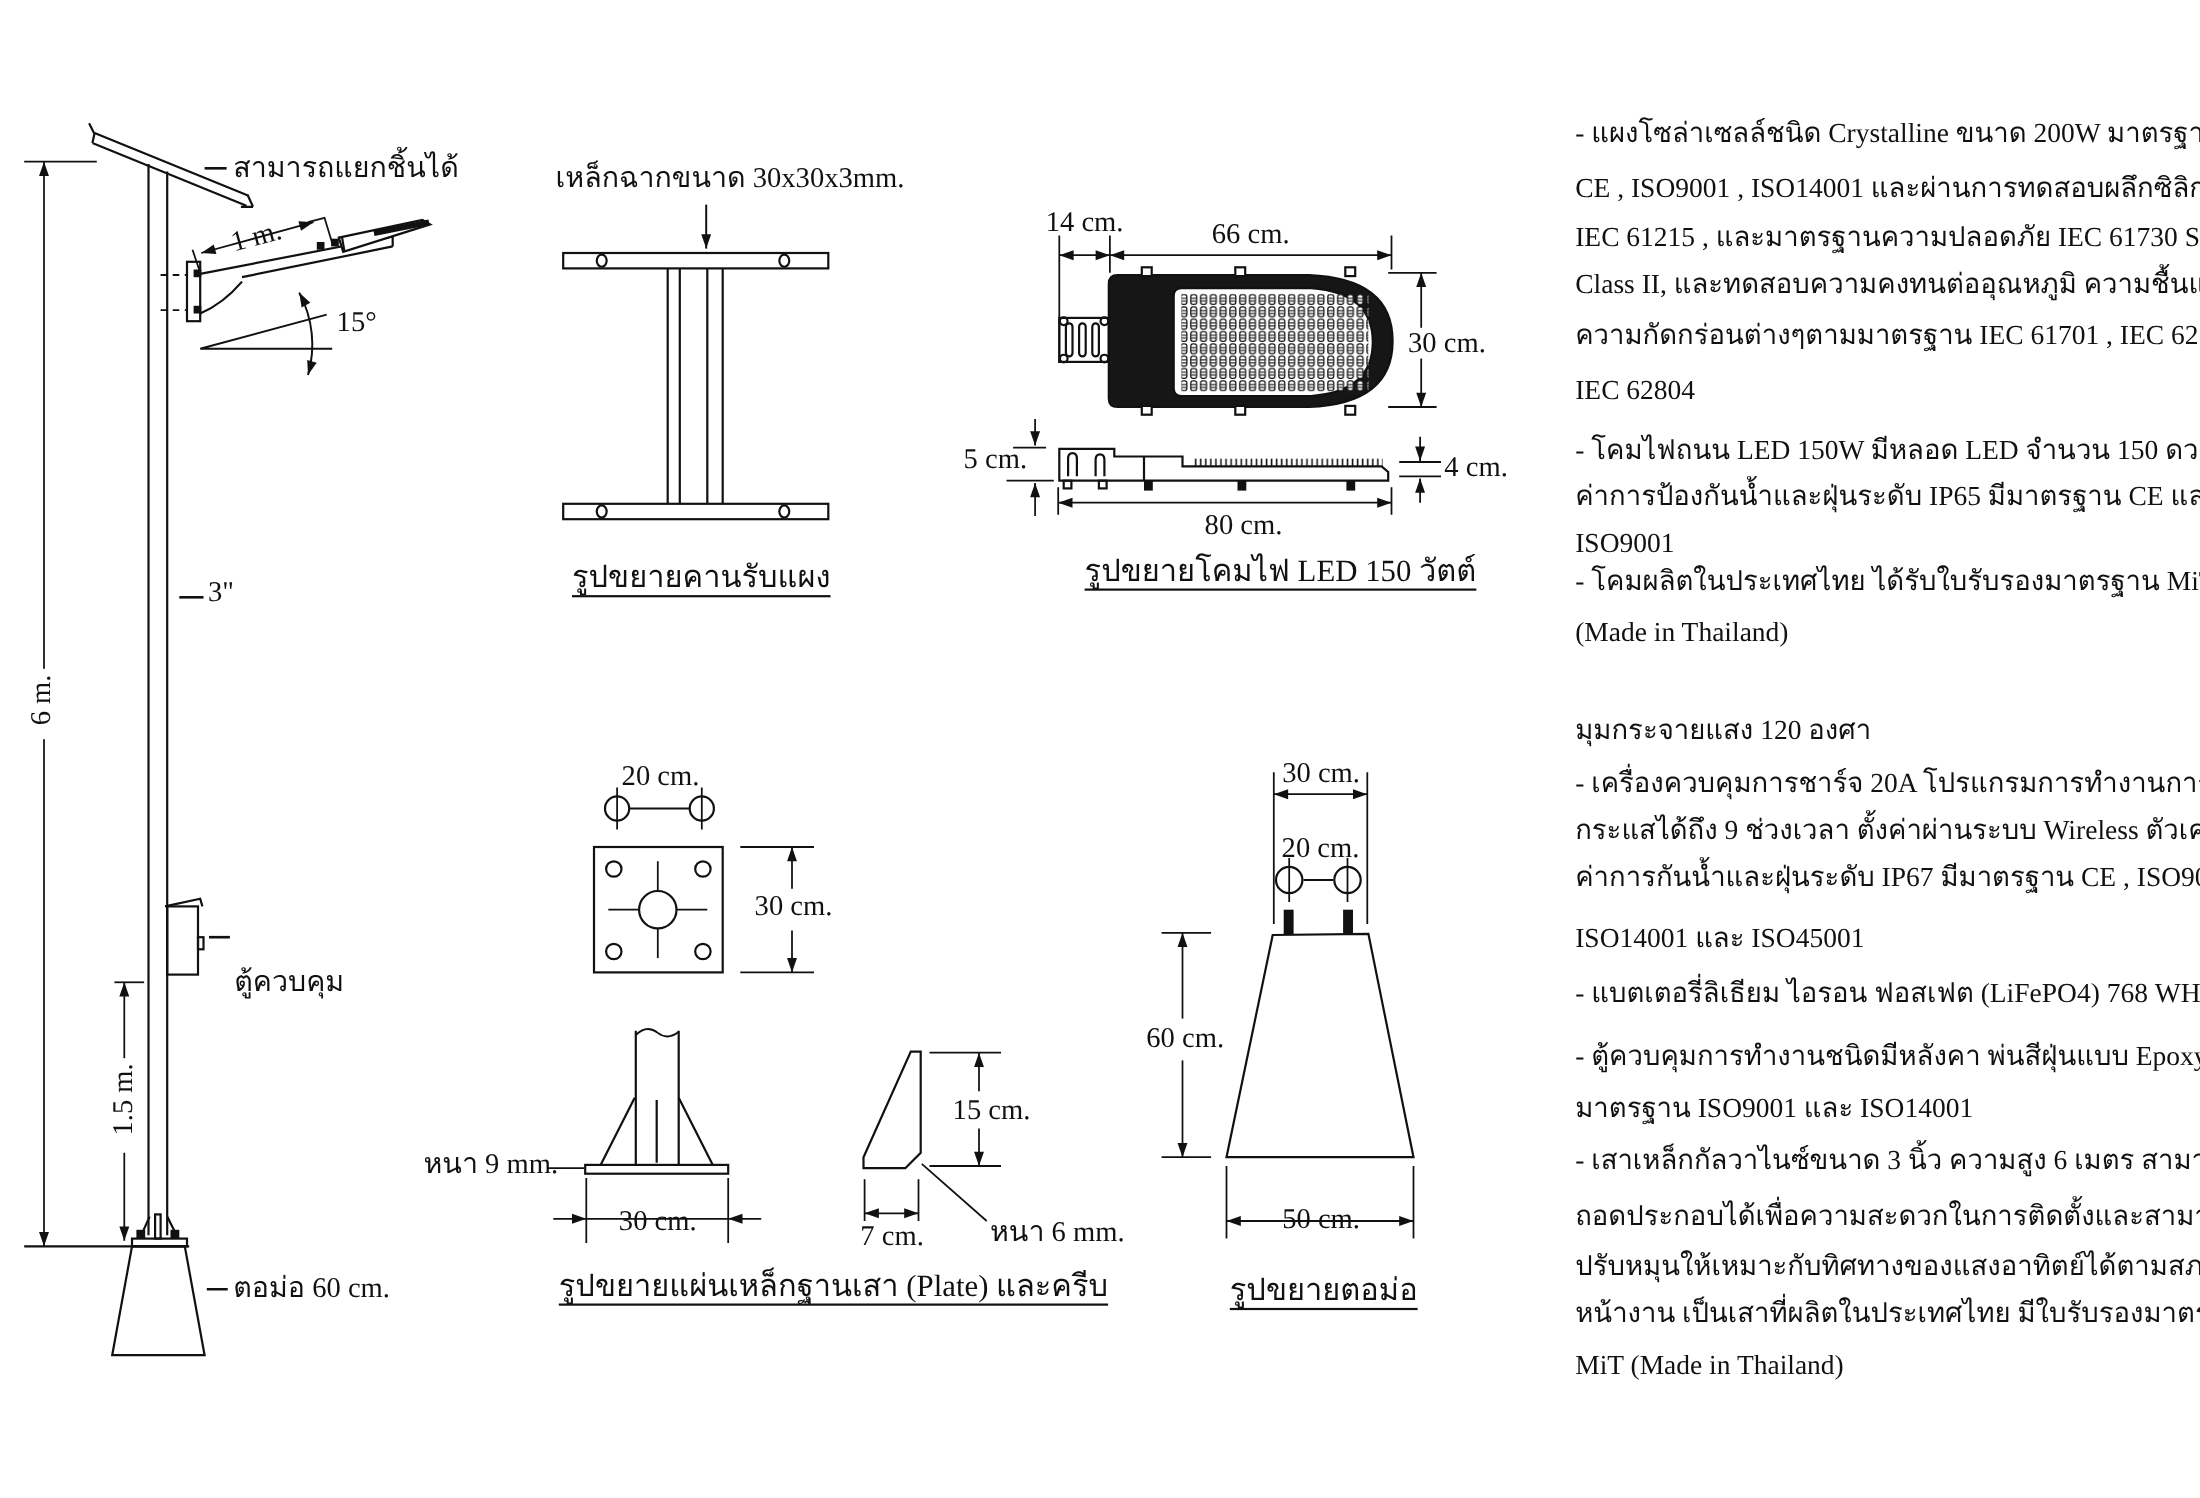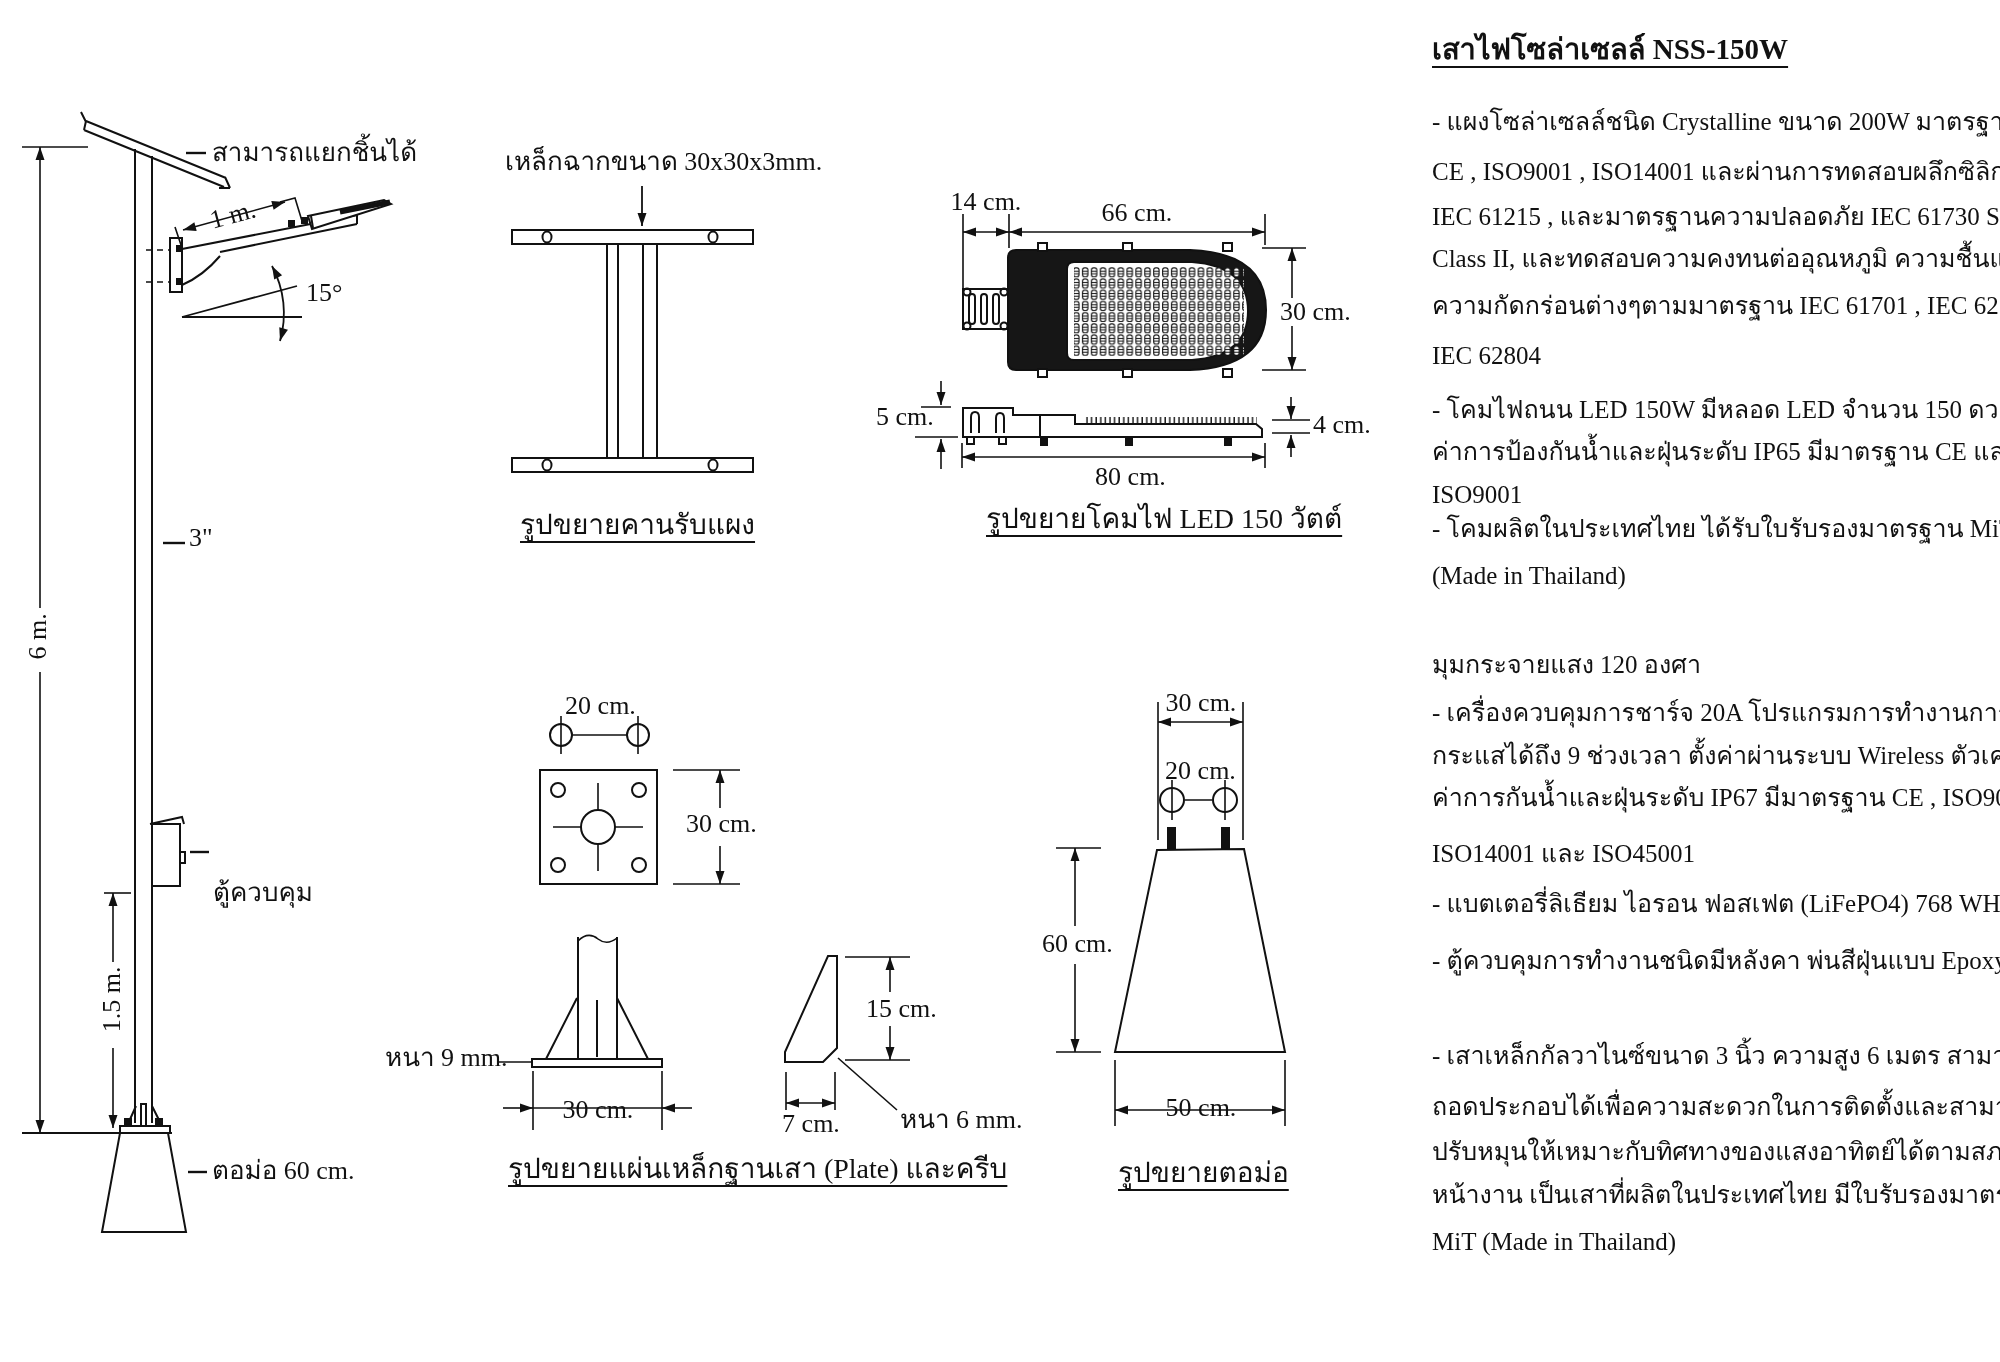--- a/index.html
+++ b/index.html
@@ -263,38 +263,38 @@
   <div class="lbl ctr" style="left:780px;top:1110px;width:62px;">7 cm.</div>
   <div class="lbl" style="left:900px;top:1106px;">หนา 6 mm.</div>
   <div class="caption ctr" style="left:508px;top:1146px;width:435px;text-align:center;">รูปขยายแผ่นเหล็กฐานเสา (Plate) และครีบ</div>
 
   <div class="lbl ctr" style="left:1158px;top:689px;width:86px;">30 cm.</div>
   <div class="lbl ctr" style="left:1163px;top:757px;width:75px;">20 cm.</div>
   <div class="lbl" style="left:1042px;top:930px;">60 cm.</div>
   <div class="lbl ctr" style="left:1156px;top:1094px;width:90px;">50 cm.</div>
   <div class="caption ctr" style="left:1118px;top:1150px;width:168px;">รูปขยายตอม่อ</div>
 
-  <div class="page-title">เสาไฟโซล่าเซลล์ NSS-150W</div>
   <div class="spec" style="top:106px">- แผงโซล่าเซลล์ชนิด Crystalline ขนาด 200W มาตรฐาน</div>
   <div class="spec" style="top:156px">CE , ISO9001 , ISO14001 และผ่านการทดสอบผลึกซิลิกอน</div>
   <div class="spec" style="top:201px">IEC 61215 , และมาตรฐานความปลอดภัย IEC 61730 Safety</div>
   <div class="spec" style="top:243px">Class II, และทดสอบความคงทนต่ออุณหภูมิ ความชื้นและค่า</div>
   <div class="spec" style="top:290px">ความกัดกร่อนต่างๆตามมาตรฐาน IEC 61701 , IEC 62716 ,</div>
   <div class="spec" style="top:340px">IEC 62804</div>
   <div class="spec" style="top:394px">- โคมไฟถนน LED 150W มีหลอด LED จำนวน 150 ดวง</div>
   <div class="spec" style="top:436px">ค่าการป้องกันน้ำและฝุ่นระดับ IP65 มีมาตรฐาน CE และ</div>
   <div class="spec" style="top:479px">ISO9001</div>
   <div class="spec" style="top:513px">- โคมผลิตในประเทศไทย ได้รับใบรับรองมาตรฐาน MiT</div>
   <div class="spec" style="top:560px">(Made in Thailand)</div>
   <div class="spec" style="top:649px">มุมกระจายแสง 120 องศา</div>
   <div class="spec" style="top:697px">- เครื่องควบคุมการชาร์จ 20A โปรแกรมการทำงานการจ่าย</div>
   <div class="spec" style="top:740px">กระแสได้ถึง 9 ช่วงเวลา ตั้งค่าผ่านระบบ Wireless ตัวเครื่องมี</div>
   <div class="spec" style="top:782px">ค่าการกันน้ำและฝุ่นระดับ IP67 มีมาตรฐาน CE , ISO9001 ,</div>
   <div class="spec" style="top:838px">ISO14001 และ ISO45001</div>
   <div class="spec" style="top:888px">- แบตเตอรี่ลิเธียม ไอรอน ฟอสเฟต (LiFePO4) 768 WH</div>
   <div class="spec" style="top:945px">- ตู้ควบคุมการทำงานชนิดมีหลังคา พ่นสีฝุ่นแบบ Epoxy</div>
+  <div class="spec" style="top:992px">มาตรฐาน ISO9001 และ ISO14001</div>
   <div class="spec" style="top:1040px">- เสาเหล็กกัลวาไนซ์ขนาด 3 นิ้ว ความสูง 6 เมตร สามารถ</div>
   <div class="spec" style="top:1091px">ถอดประกอบได้เพื่อความสะดวกในการติดตั้งและสามารถ</div>
   <div class="spec" style="top:1136px">ปรับหมุนให้เหมาะกับทิศทางของแสงอาทิตย์ได้ตามสภาพ</div>
   <div class="spec" style="top:1179px">หน้างาน เป็นเสาที่ผลิตในประเทศไทย มีใบรับรองมาตรฐาน</div>
   <div class="spec" style="top:1226px">MiT (Made in Thailand)</div>
 
 </div>
 
 </body></html>

